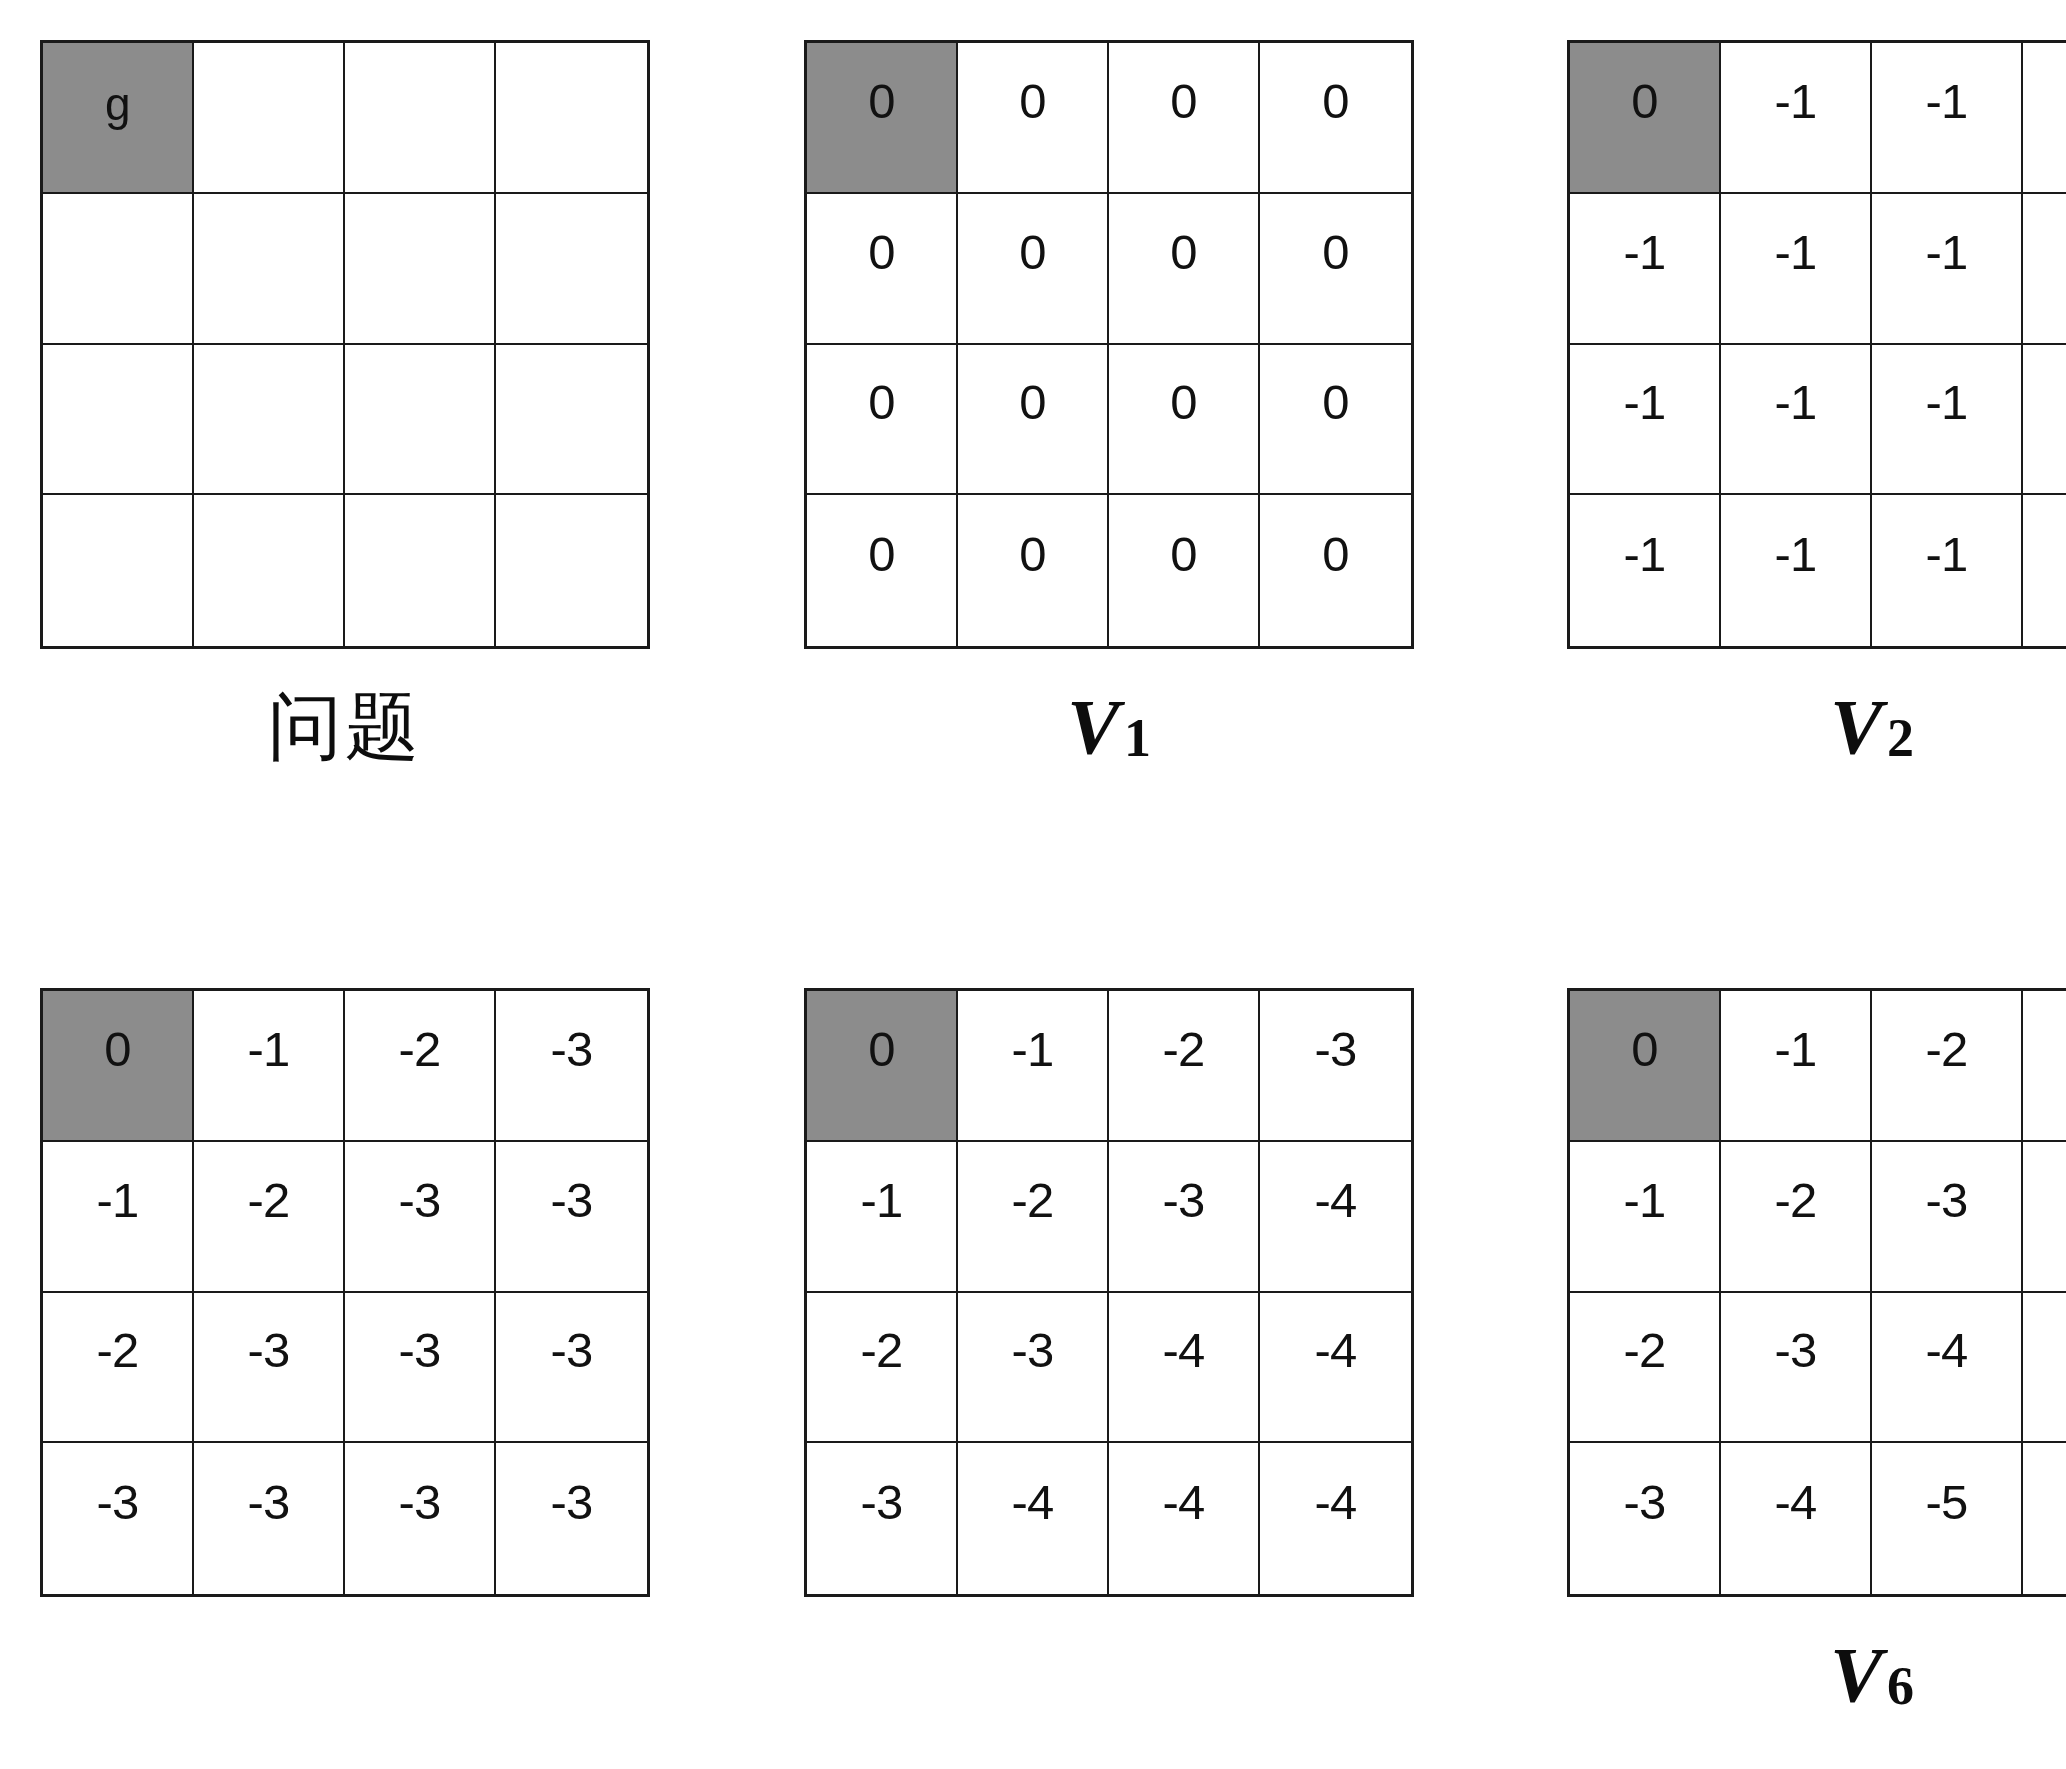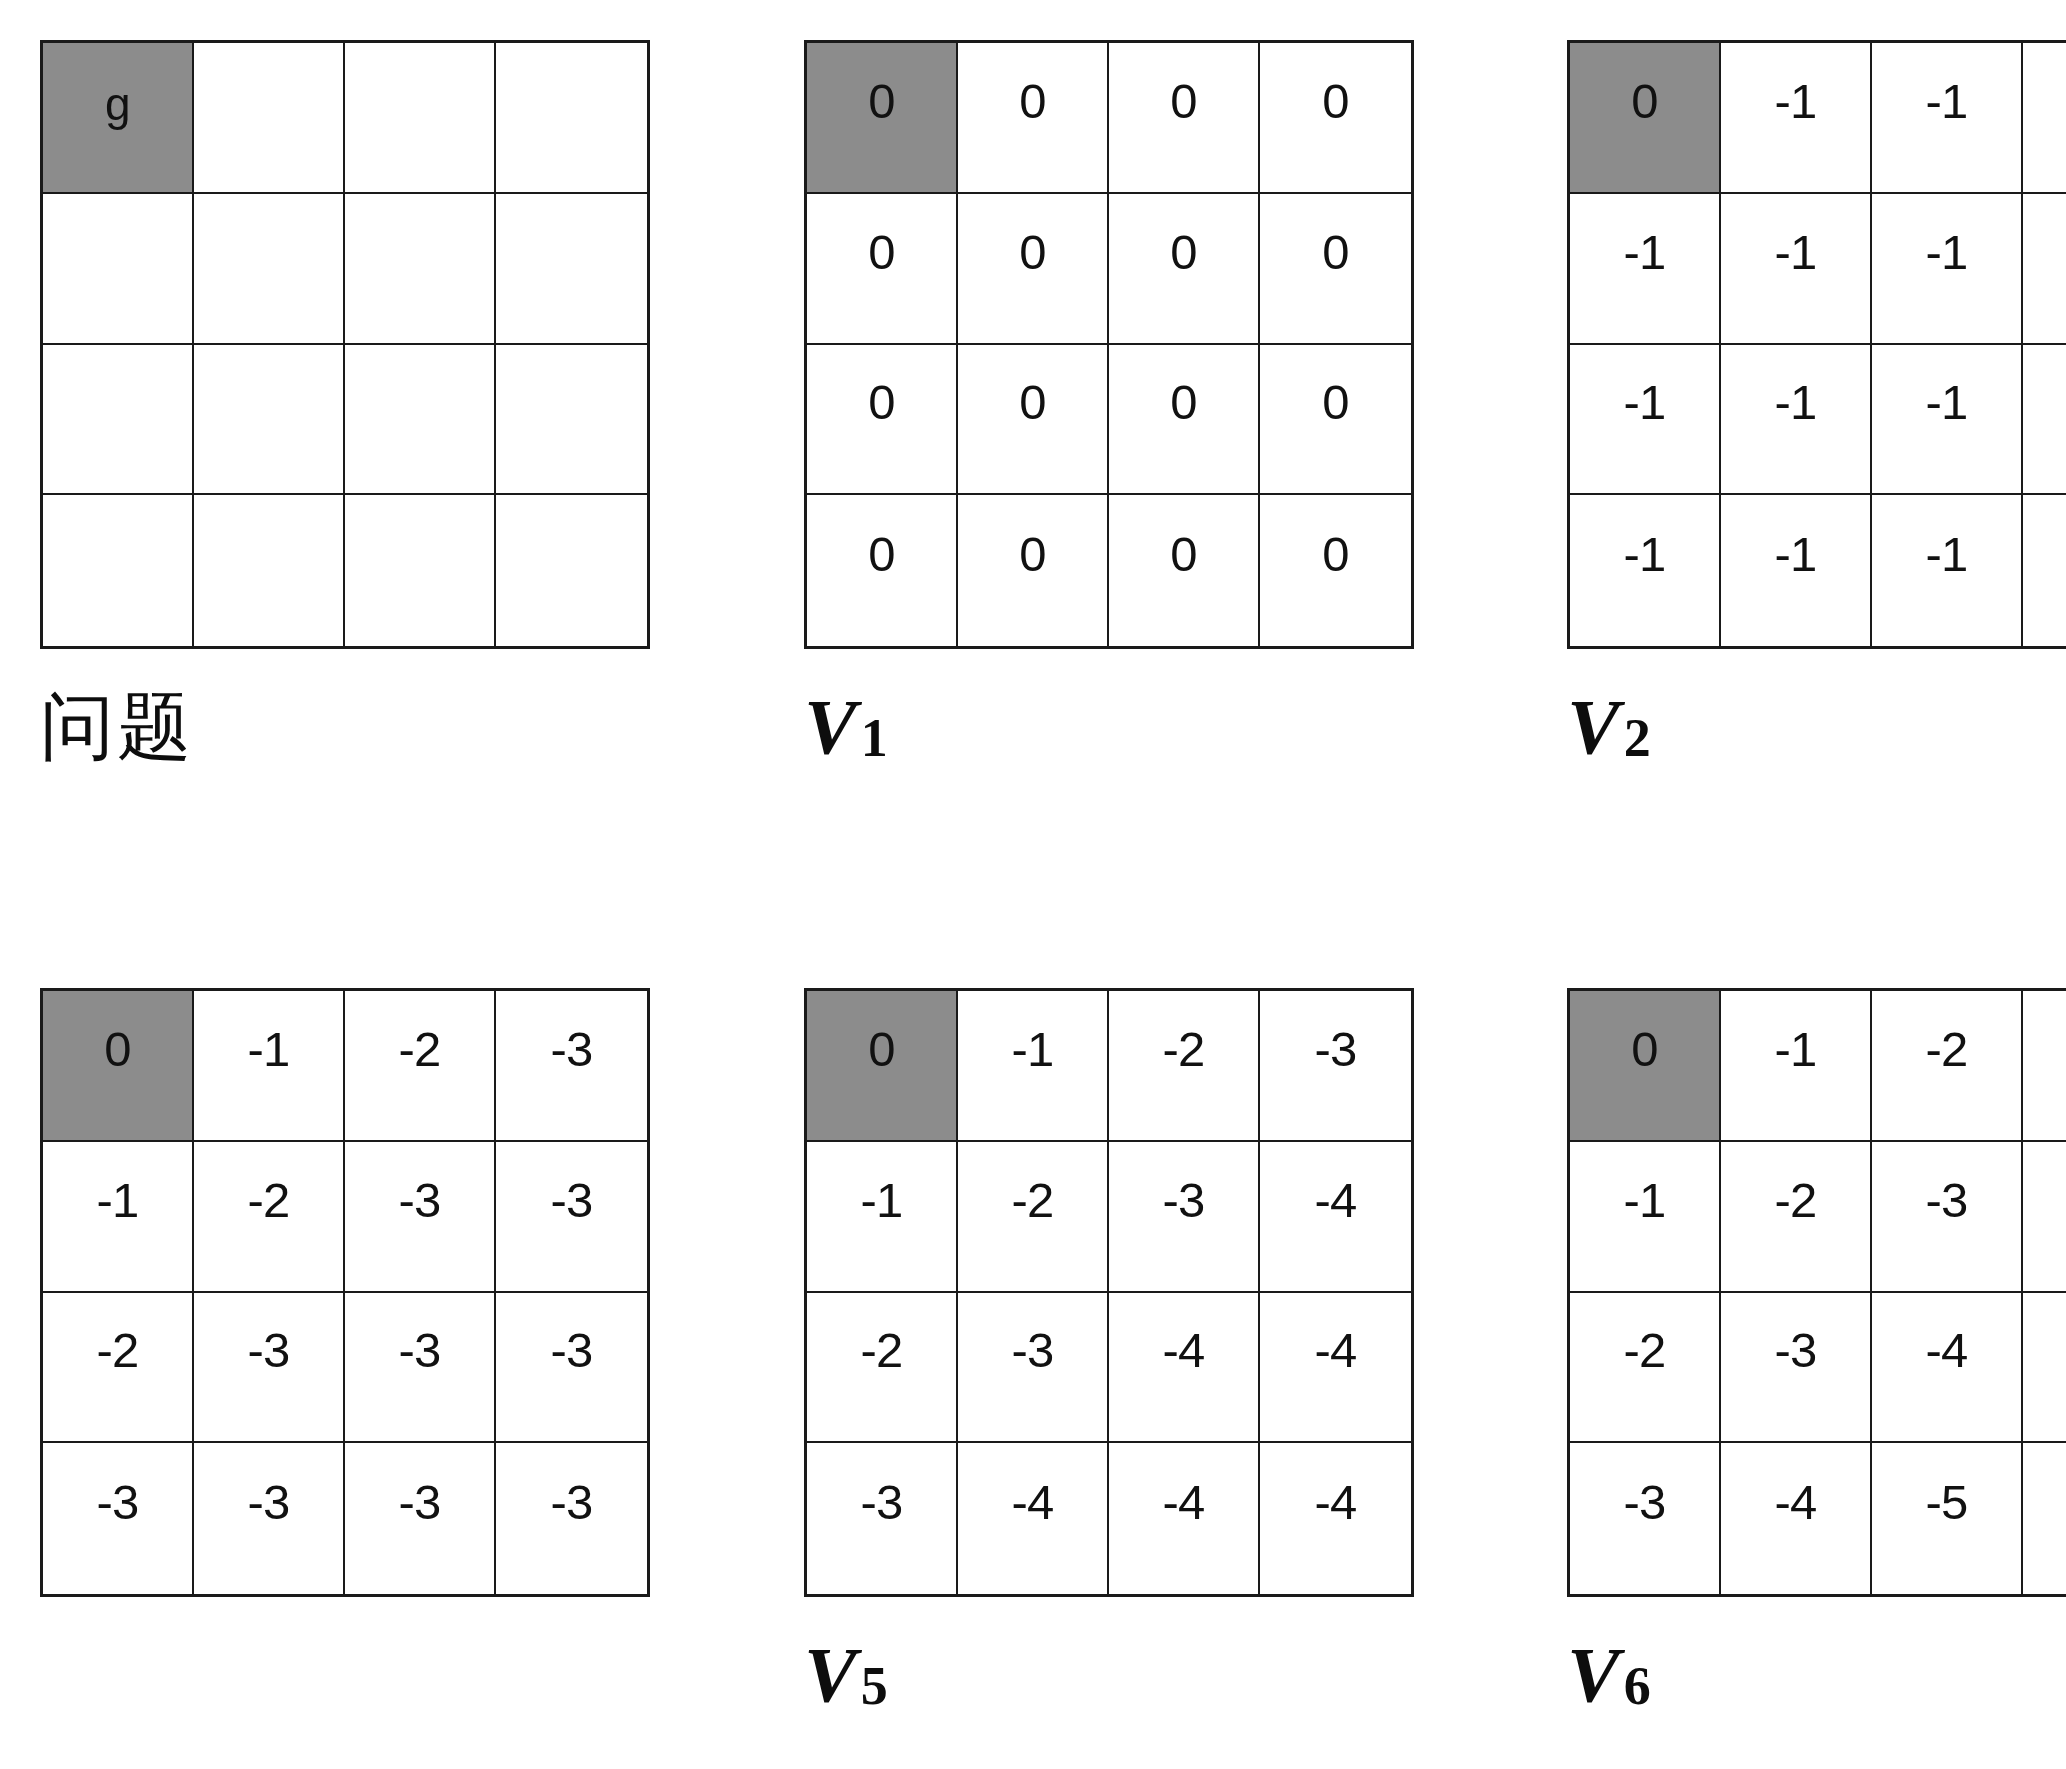--- a/index.html
+++ b/index.html
@@ -62,20 +62,21 @@
   
   .cell.glyph {
     font-size: 46px;
     padding-bottom: 26px;
   }
 
   
   .caption {
     width: 610px;
     margin-top: 26.4px;
+    text-align: center;
     color: #0d0d0d;
     white-space: nowrap;
     height: 103px;
     line-height: 103px;
   }
 
   .caption .v-letter {
     font-family: "Liberation Serif", serif;
     font-weight: bold;
     font-style: italic;
@@ -198,21 +199,20 @@
         <div class="cell col4">-4</div>
         <div class="cell">-2</div>
         <div class="cell">-3</div>
         <div class="cell">-4</div>
         <div class="cell col4">-4</div>
         <div class="cell row4">-3</div>
         <div class="cell row4">-4</div>
         <div class="cell row4">-4</div>
         <div class="cell col4 row4">-4</div>
       </div>
-      <div class="caption"><span class="v-letter">V</span><span class="v-sub">5</span></div>
     </div>
     <div class="panel" style="left: 1567px; top: 988px;">
       <div class="grid">
         <div class="cell shaded">0</div>
         <div class="cell">-1</div>
         <div class="cell">-2</div>
         <div class="cell col4">-3</div>
         <div class="cell">-1</div>
         <div class="cell">-2</div>
         <div class="cell">-3</div>

